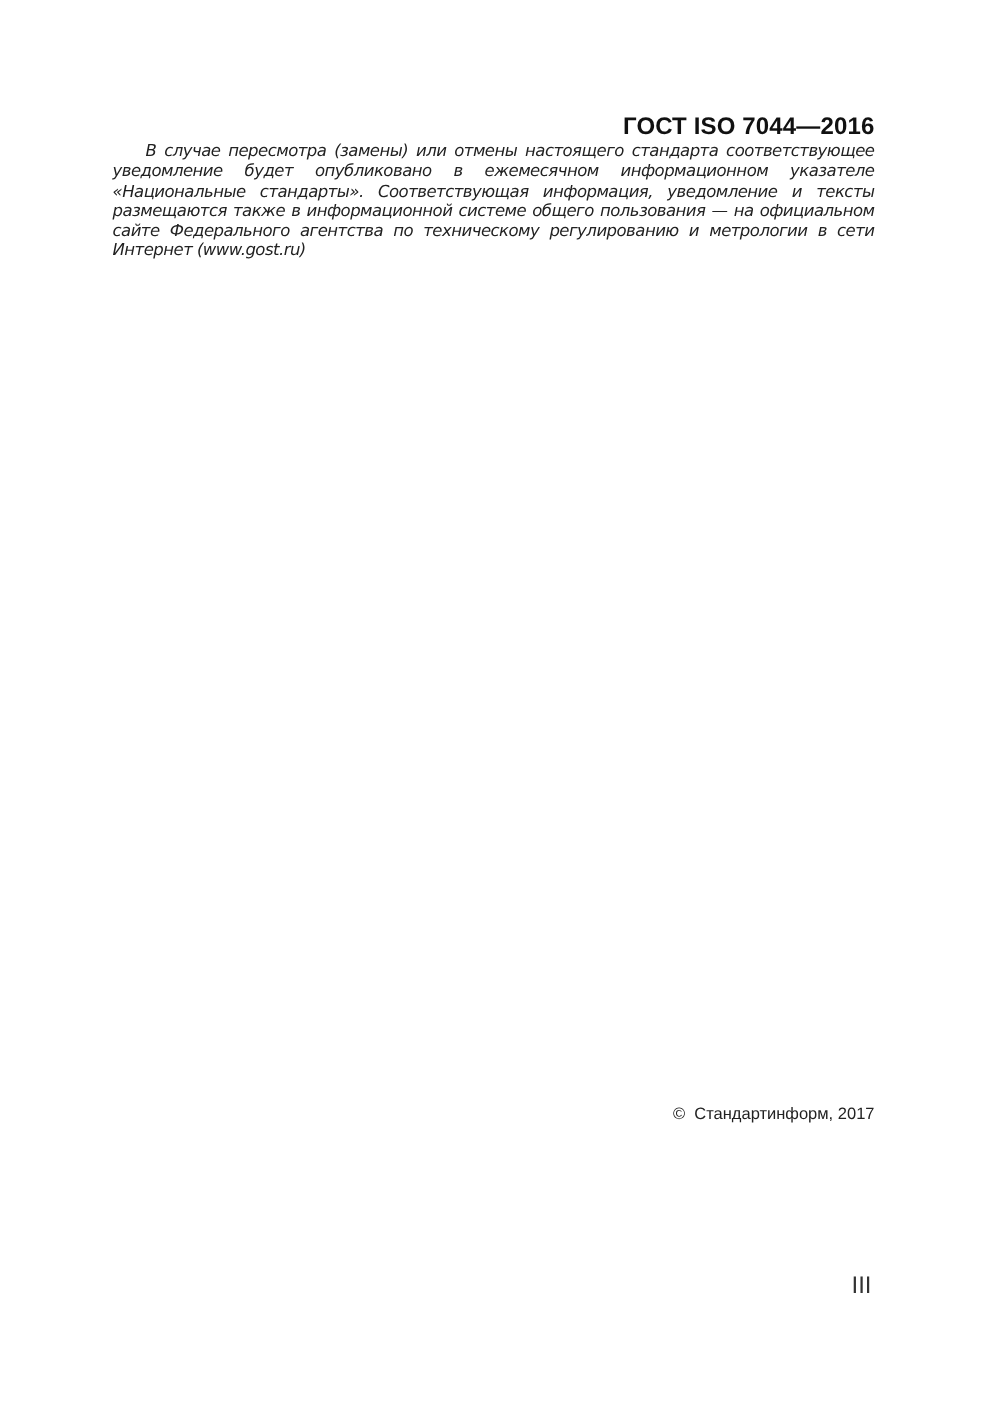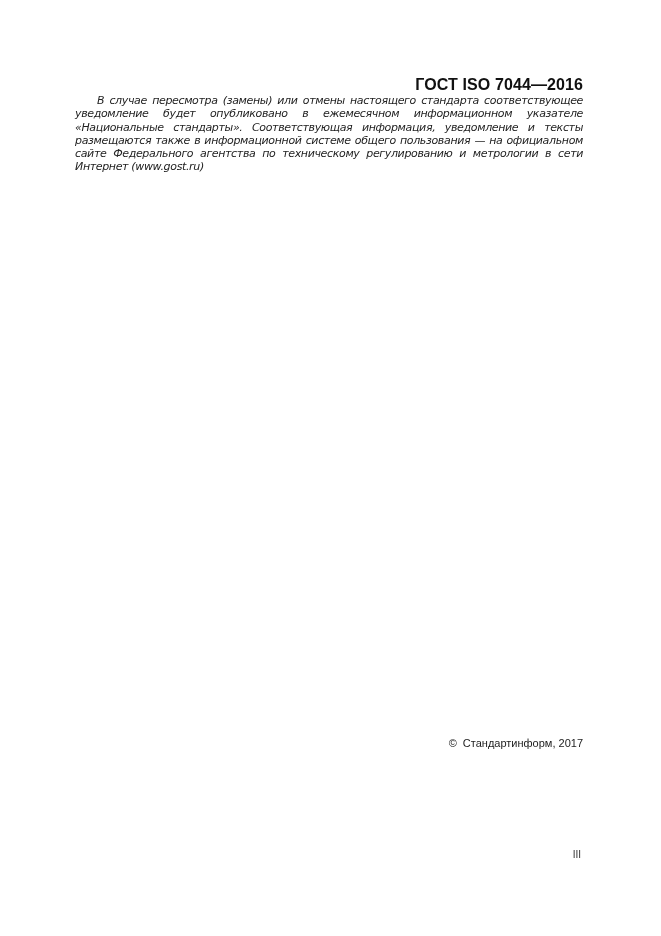--- a/index.html
+++ b/index.html
@@ -70,21 +70,21 @@
       letter-spacing: -0.2px;
     }
     .rights p {
       margin: 0;
       text-indent: 22px;
     }
     .page-number {
       position: absolute;
       right: 80px;
       top: 849px;
-      font-size: 10px;
+      font-size: 16px;
       color: #333;
       padding-left: 36px;
     }
   </style>
 </head>
 <body>
 
 <div class="page">
 
   <div class="header-code">ГОСТ ISO 7044—2016</div>

